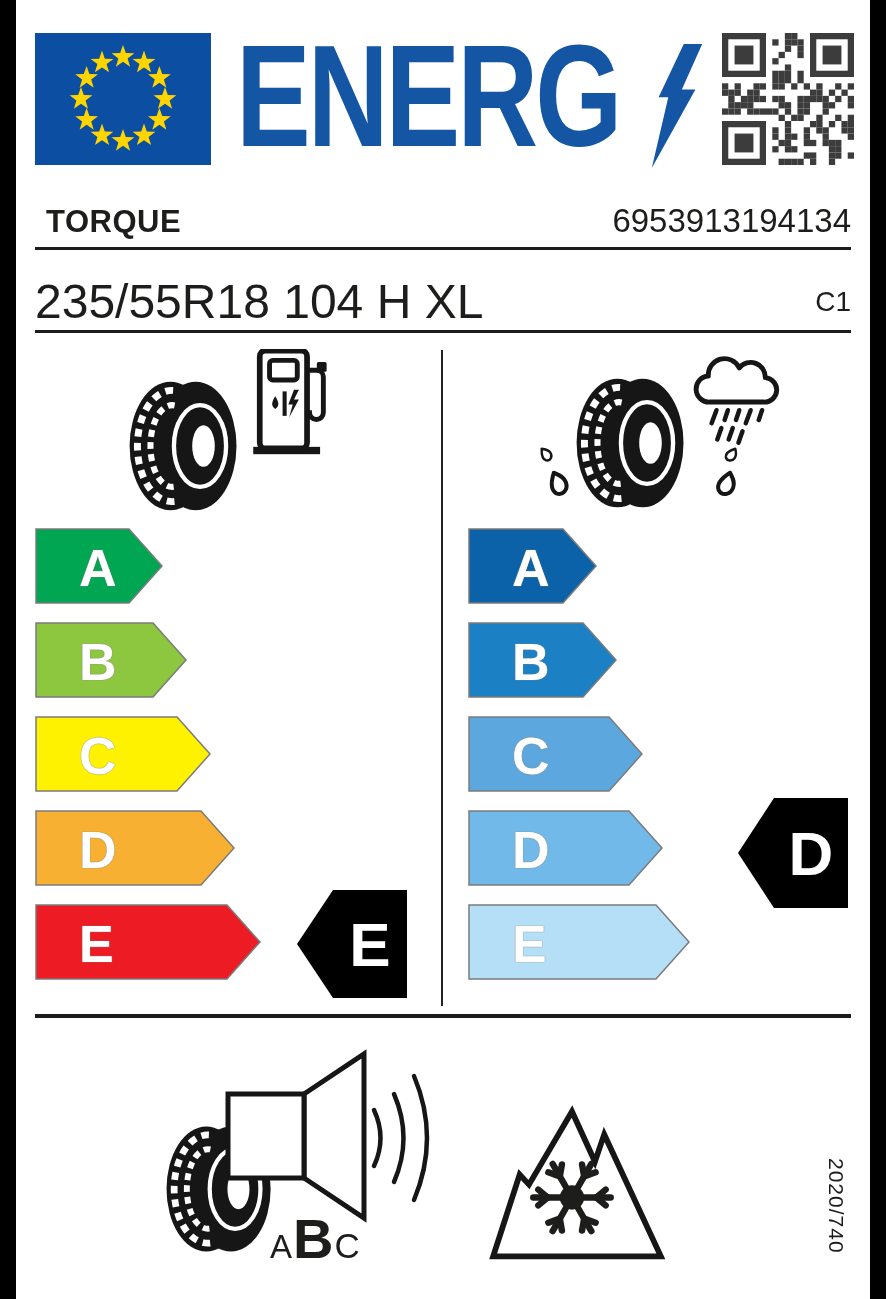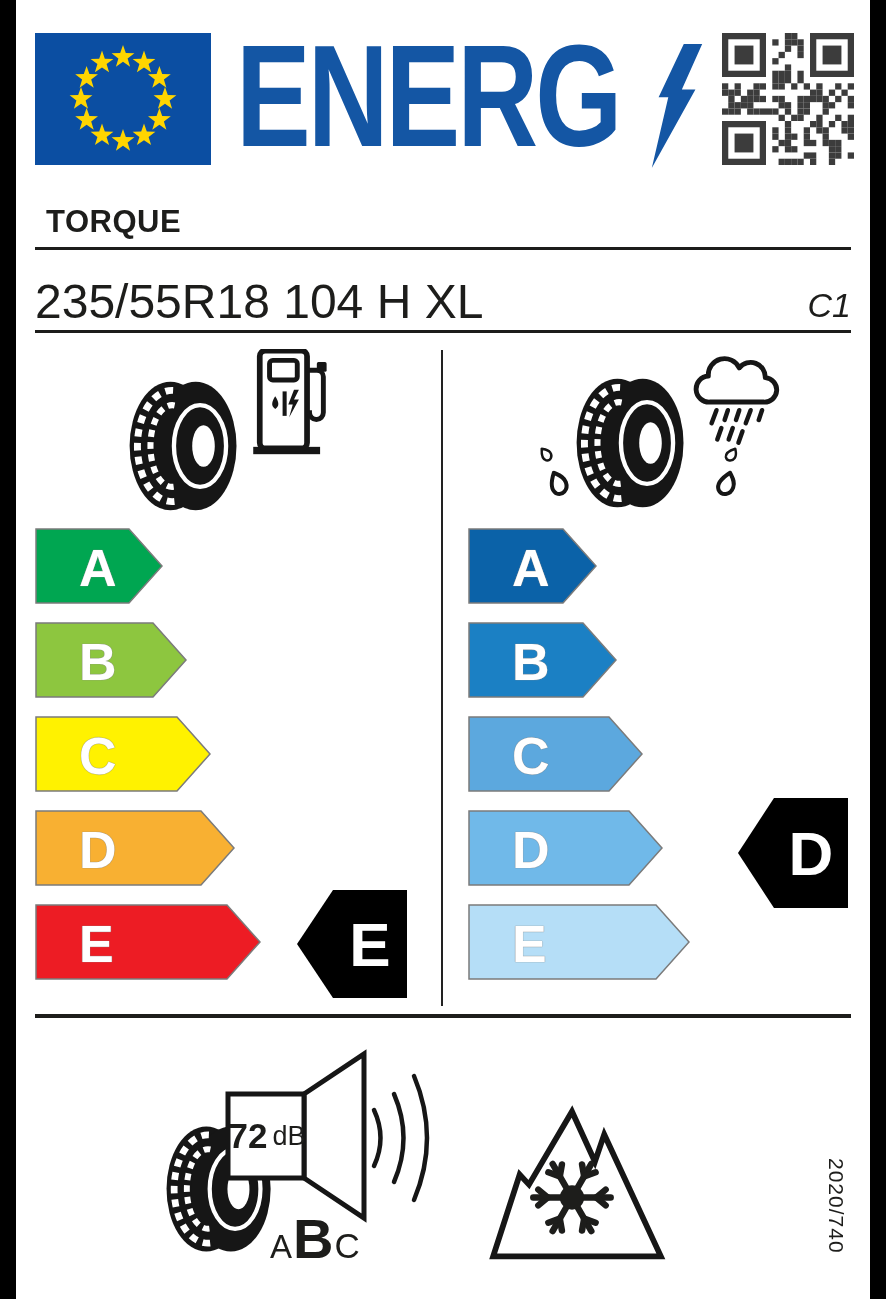--- a/index.html
+++ b/index.html
@@ -7,21 +7,21 @@
          font-family:"Liberation Sans","DejaVu Sans",sans-serif;color:#1d1d1b;}
   .abs{position:absolute;}
   .band{top:0;width:16px;height:1299px;background:#000;}
   .hr{background:#1d1d1b;}
   
   #energ-text{font-weight:bold;font-size:112px;line-height:112px;letter-spacing:-3px;
               color:#1456A4;transform:scaleY(1.30);transform-origin:top left;}
   #brand{font-size:31px;font-weight:bold;letter-spacing:.5px;}
   #barcode{font-size:33px;text-align:right;}
   #tyresize{font-size:48px;}
-  #tyreclass{font-size:34px;text-align:right;font-style:italic;}
+  #tyreclass{font-size:28px;text-align:right;}
   
   .scale-row{position:absolute;height:76px;}
   .grade-letter{position:absolute;left:44px;top:0;height:76px;line-height:80px;
                 font-size:52px;font-weight:bold;color:#fff;
                 text-shadow:0 0 1px #8a8a8a, 0 0 1px #8a8a8a;}
   .rating-wrap{position:absolute;}
   .rating-letter{position:absolute;left:36px;right:0;top:0;bottom:0;display:flex;
                  align-items:center;justify-content:center;font-size:62px;
                  font-weight:bold;color:#fff;}
   
@@ -221,20 +221,21 @@
       <rect x="12.571428571428571" y="12.571428571428571" width="18.857142857142858" height="18.857142857142858" fill="#3C3C3C"></rect>
       <rect x="88" y="0" width="44" height="44" fill="#3C3C3C"></rect>
       <rect x="94.28571428571428" y="6.285714285714286" width="31.428571428571427" height="31.428571428571427" fill="#fff"></rect>
       <rect x="100.57142857142857" y="12.571428571428571" width="18.857142857142858" height="18.857142857142858" fill="#3C3C3C"></rect>
       <rect x="0" y="88" width="44" height="44" fill="#3C3C3C"></rect>
       <rect x="6.285714285714286" y="94.28571428571428" width="31.428571428571427" height="31.428571428571427" fill="#fff"></rect>
       <rect x="12.571428571428571" y="100.57142857142857" width="18.857142857142858" height="18.857142857142858" fill="#3C3C3C"></rect>
     </svg>
 
   <div class="abs" id="brand" style="left:46px;top:204px">TORQUE</div>
+  <div class="abs" id="barcode" style="right:35px;top:202px">6953913194134</div>
   <div class="abs hr" style="left:35px;top:247px;width:816px;height:3px"></div>
 
   <div class="abs" id="tyresize" style="left:35px;top:274px">235/55R18 104 H XL</div>
   <div class="abs" id="tyreclass" style="right:35px;top:286px">C1</div>
   <div class="abs hr" style="left:35px;top:330px;width:816px;height:3px"></div>
 
   <div class="abs" style="left:441px;top:350px;width:2px;height:656px;background:#222"></div>
 
   <svg class="abs" style="left:127px;top:371px" width="113" height="150" viewBox="0 0 130 152">
       <use href="#tire"></use>
@@ -357,24 +358,20 @@
     </svg>
   <svg class="abs" style="left:222px;top:1046px;z-index:2" width="240" height="180" viewBox="0 0 240 180">
     <polygon points="82,48 142,8 142,172 82,132" fill="#fff" stroke="#161616" stroke-width="5"></polygon>
     <rect x="6" y="48" width="76" height="84" fill="#fff" stroke="#161616" stroke-width="5"></rect>
     <g fill="none" stroke="#161616" stroke-width="4.5" stroke-linecap="round">
       <path d="M152 64 Q165 92 152 120"></path>
       <path d="M172 48 Q191 92 172 136"></path>
       <path d="M192 30 Q218 92 192 154"></path>
     </g>
   </svg>
-  <div class="abs" id="db-box" style="left:228px;top:1094px;width:78px;height:84px">
-    <span id="db-val">72</span>
-    <span id="db-unit">dB</span>
-  </div>
   <div class="abs" id="abc" style="left:270px;top:1206px">
     <span class="n-a">A</span>
     <span class="n-b">B</span>
     <span class="n-c">C</span>
   </div>
 
   <svg class="abs" style="left:487px;top:1090px" width="180" height="172" viewBox="0 0 250 240">
     <path d="M8 232 L45 118 L58 132 L118 30 L150 100 L163 62 L242 232 Z" fill="#fff" stroke="#161616" stroke-width="8" stroke-linejoin="miter"></path>
     <g id="flake" stroke="#1d1d1b" stroke-width="9" stroke-linecap="round" fill="none">
         <line x1="118" y1="150" x2="172" y2="150"></line>

